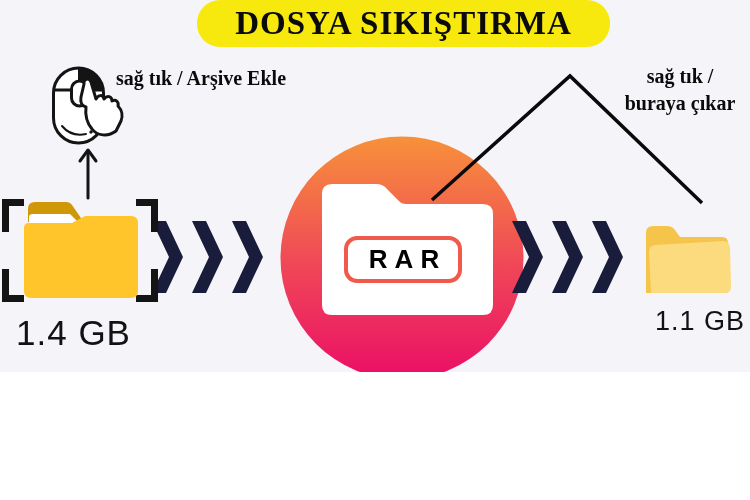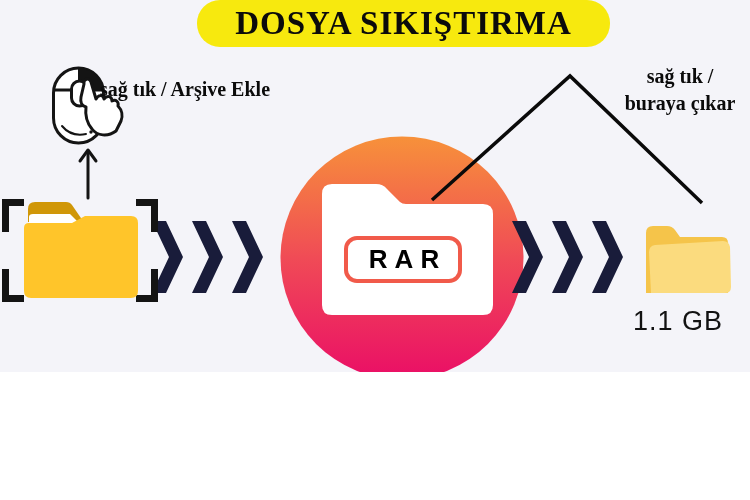--- a/index.html
+++ b/index.html
@@ -20,27 +20,27 @@
   .title-banner span{
     font-family:"Liberation Serif",serif;
     font-weight:700;font-size:33px;letter-spacing:1px;color:#0B0B0B;
     white-space:nowrap;
   }
   .annot{
     position:absolute;
     font-family:"Liberation Serif",serif;
     font-weight:700;font-size:20px;color:#0B0B0B;white-space:nowrap;
   }
-  .annot-left{left:100px;top:67px;margin-top:11px;}
+  .annot-left{left:116px;top:67px;}
   .annot-right{left:600px;top:63px;width:160px;text-align:center;line-height:27px;white-space:normal;}
   .size-label{
     position:absolute;font-weight:500;color:#121212;letter-spacing:1px;
   }
   .size-left{left:16px;top:313px;font-size:35px;}
-  .size-right{left:633px;top:306px;width:112px;font-size:27px;text-align:left;}
+  .size-right{left:633px;top:306px;width:112px;font-size:27px;text-align:right;}
   .rar-badge{
     position:absolute;left:344px;top:236px;width:118px;height:47px;
     box-sizing:border-box;border:4px solid #F15A4A;border-radius:13px;
     display:flex;align-items:center;justify-content:center;
     color:#000000;font-size:26px;font-weight:700;letter-spacing:7px;
     padding-left:9px;
   }
 </style>
 </head>
 <body>
@@ -127,17 +127,18 @@
     <span>DOSYA SIKIŞTIRMA</span>
   </div>
 
   <div class="annot annot-left">sağ tık / Arşive Ekle</div>
 
   <div class="annot annot-right">
     <div>sağ tık /</div>
     <div>buraya çıkar</div>
   </div>
 
+  <div class="size-label size-left">1.4 GB</div>
   <div class="size-label size-right">1.1 GB</div>
 
   <div class="rar-badge">RAR</div>
 
 </div>
 
 </body></html>

